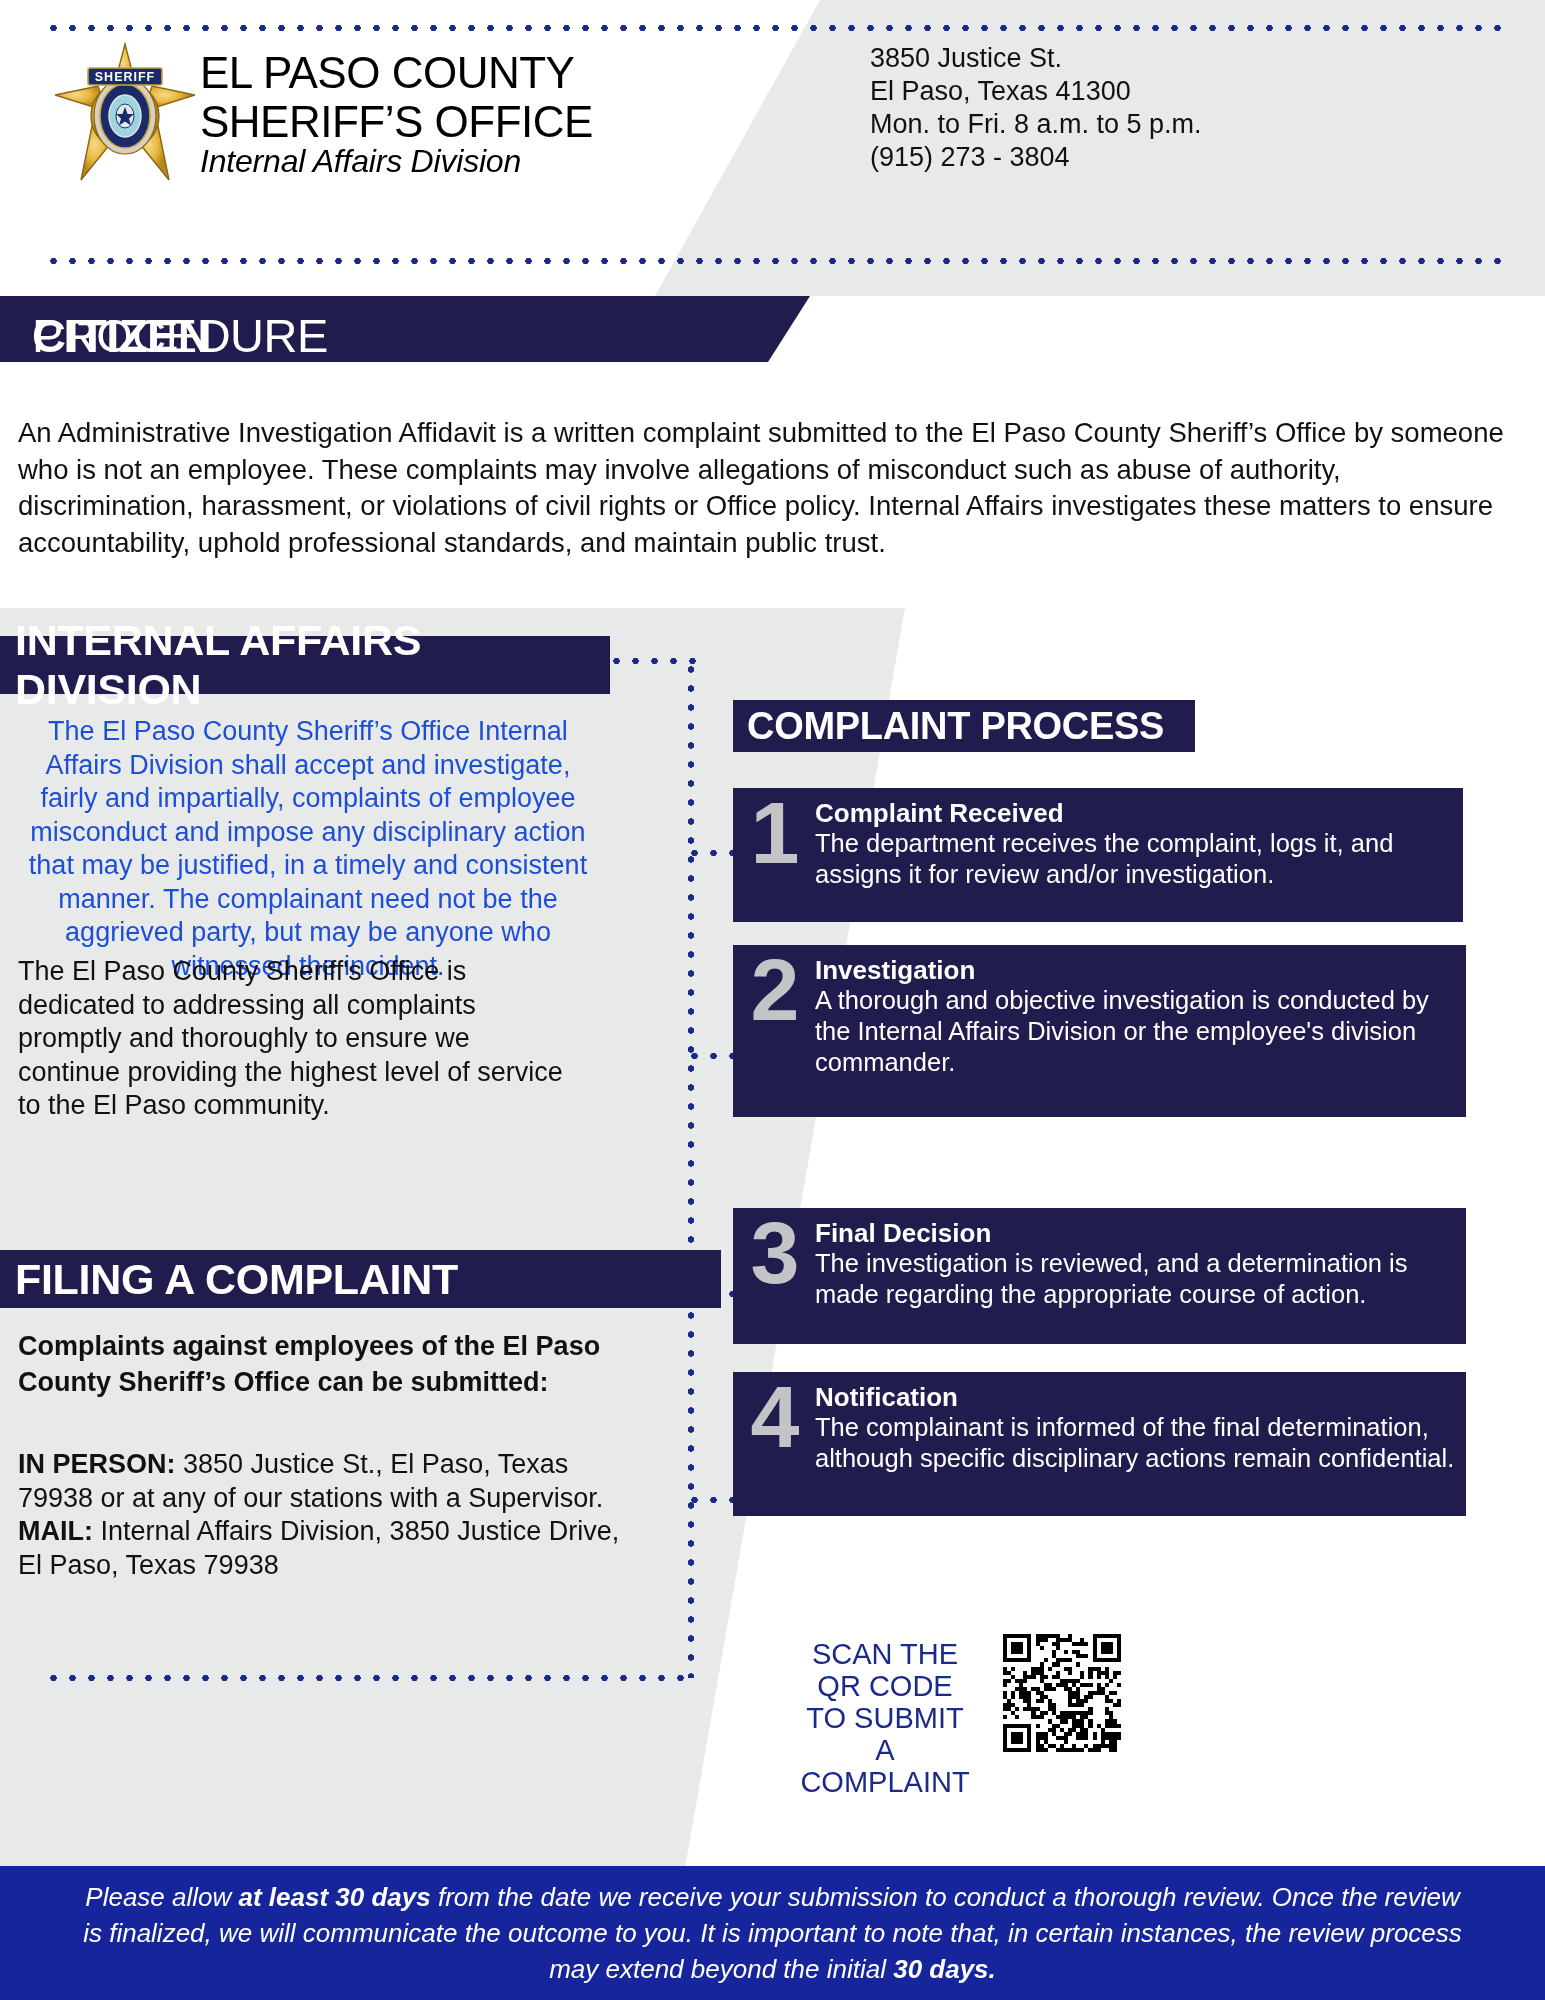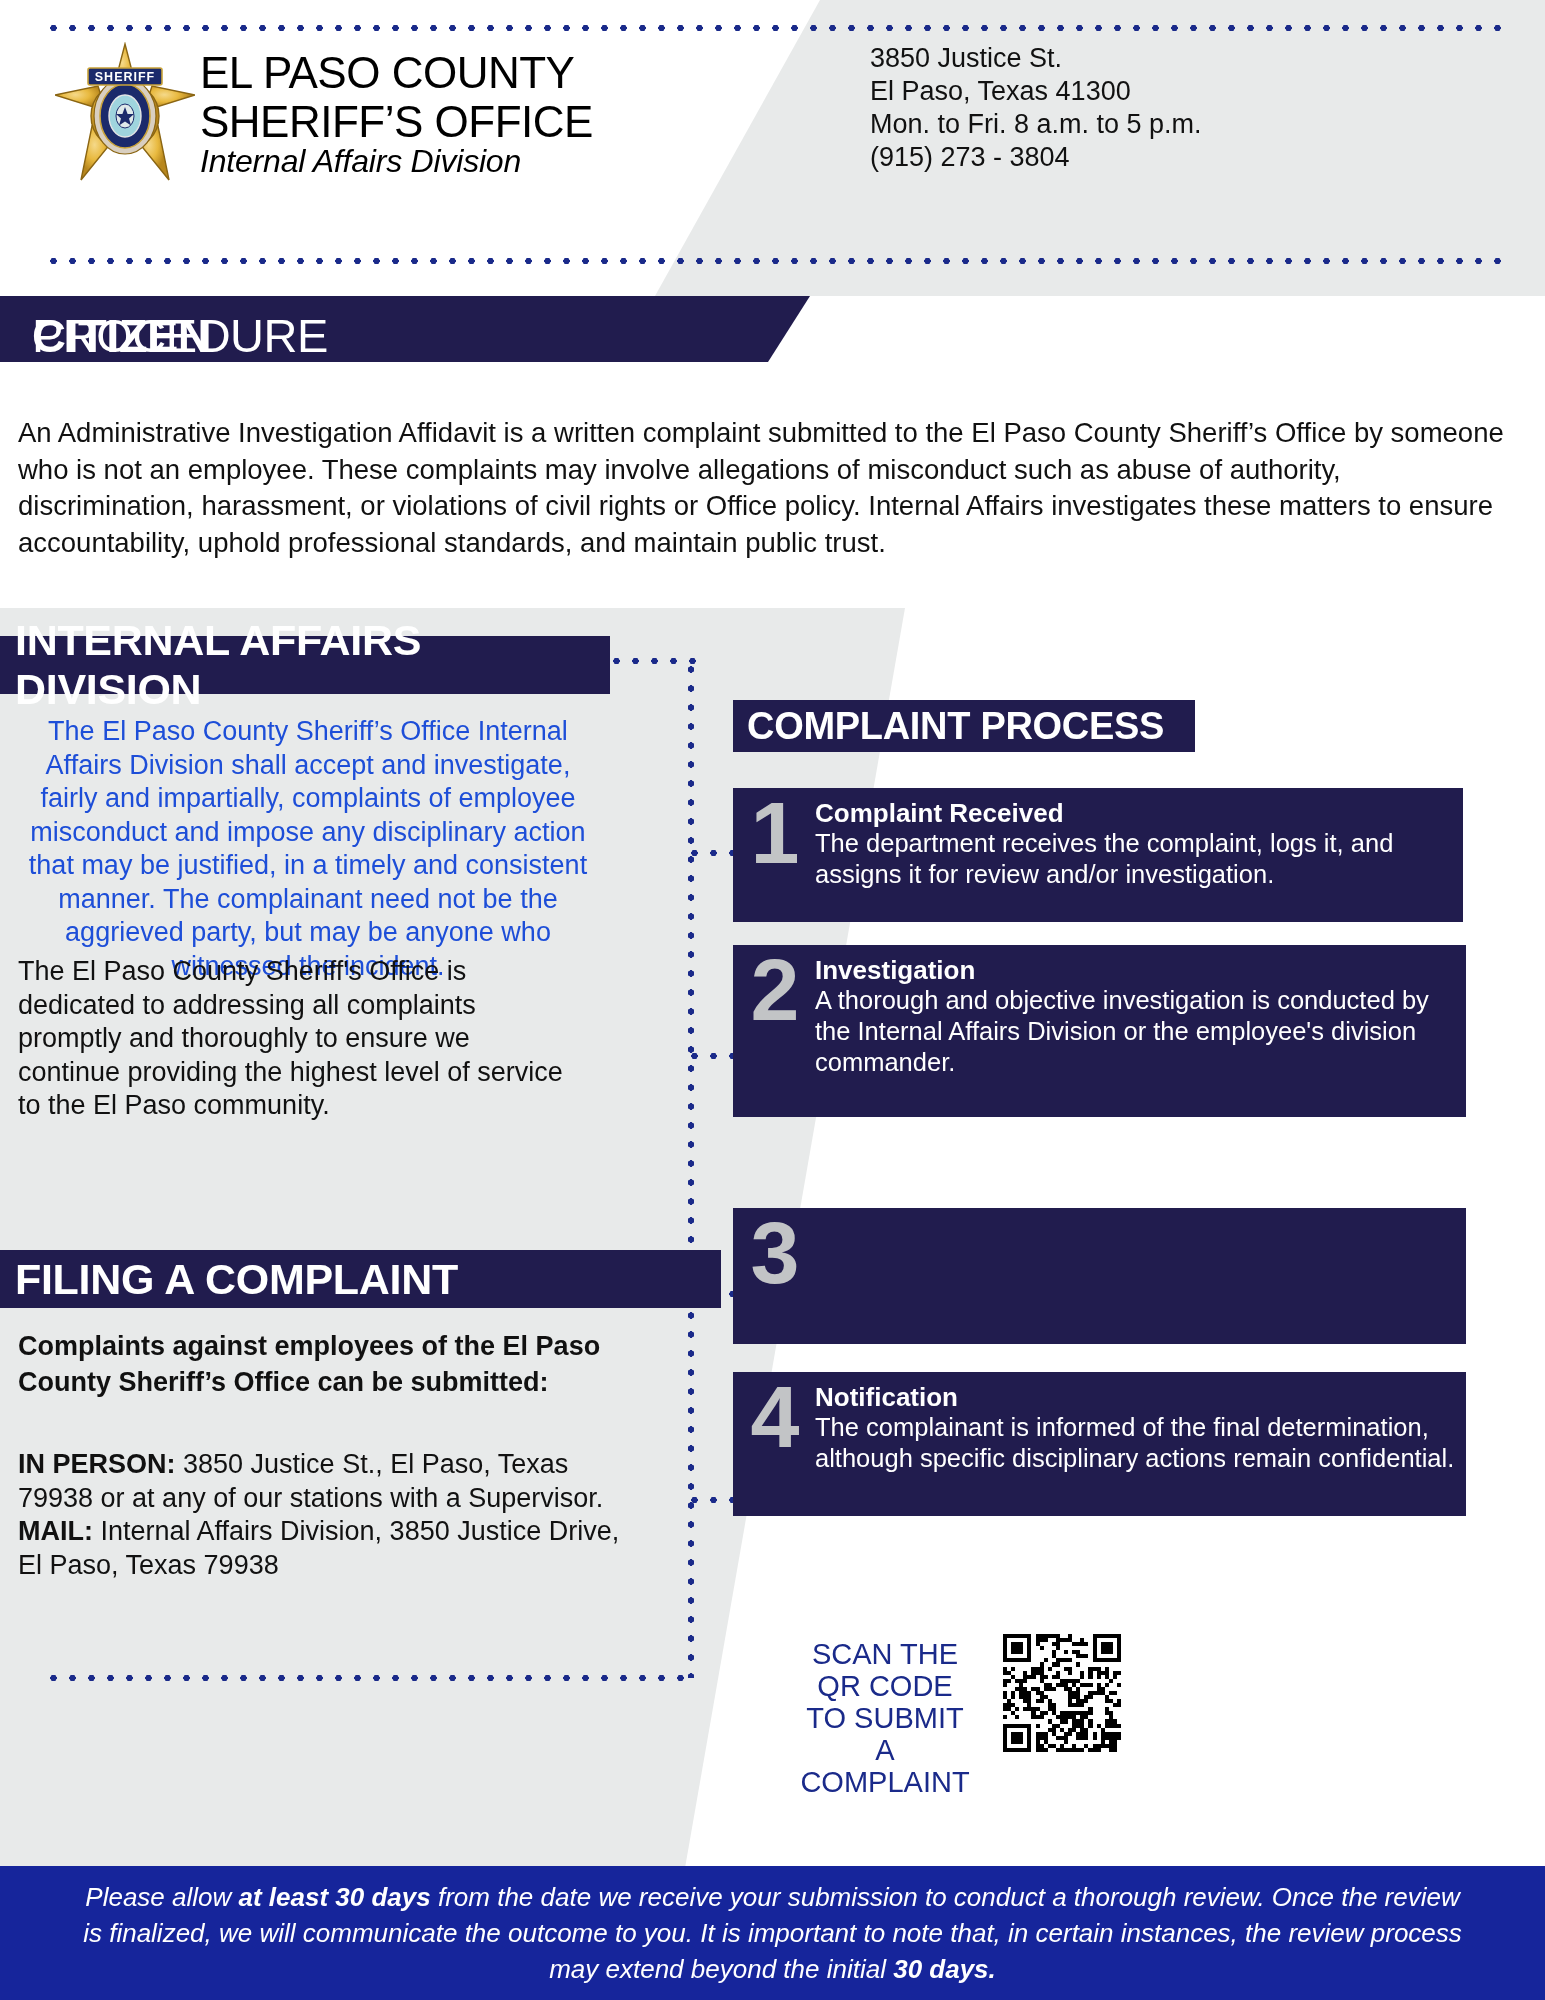--- a/index.html
+++ b/index.html
@@ -255,20 +255,24 @@
   <div class="step" id="step2">
     <div class="num">2</div>
     <div class="txt">
       <div class="st">Investigation</div>
       <div class="sd">A thorough and objective investigation is conducted by the Internal Affairs Division or the employee's division commander.</div>
     </div>
   </div>
 
   <div class="step" id="step3">
     <div class="num">3</div>
+    <div class="txt">
+      <div class="st">Final Decision</div>
+      <div class="sd">The investigation is reviewed, and a determination is made regarding the appropriate course of action.</div>
+    </div>
   </div>
 
   <div class="step" id="step4">
     <div class="num">4</div>
     <div class="txt">
       <div class="st">Notification</div>
       <div class="sd">The complainant is informed of the final determination, although specific disciplinary actions remain confidential.</div>
     </div>
   </div>
 

